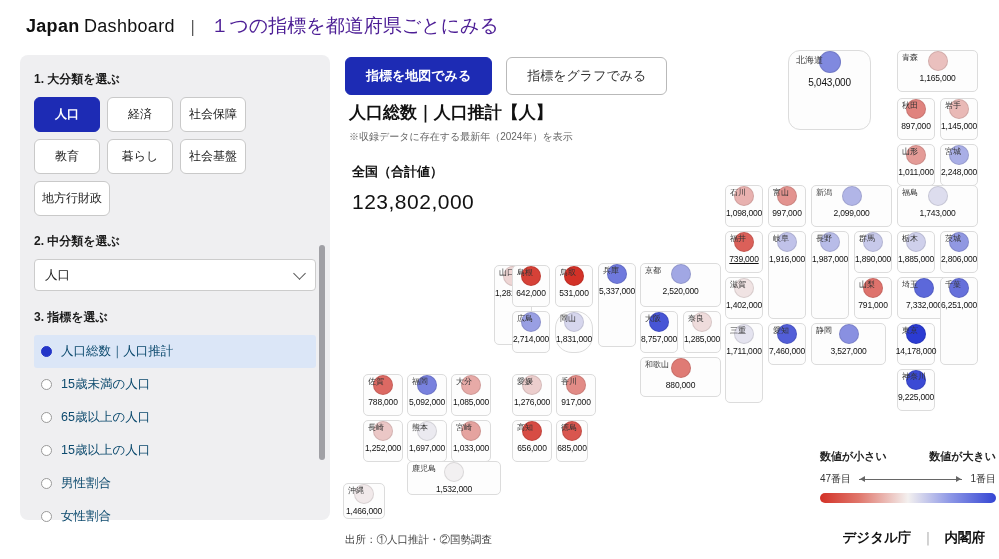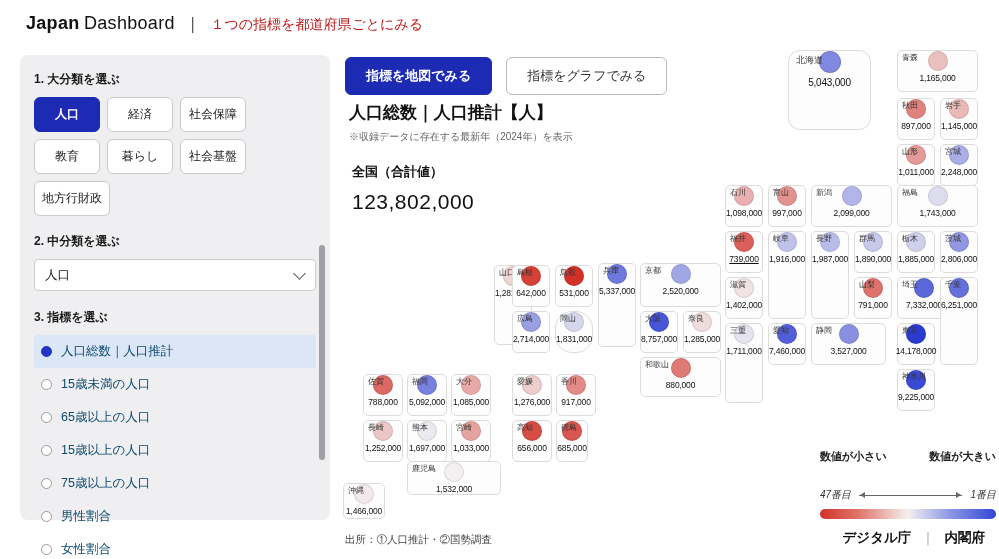--- a/index.html
+++ b/index.html
@@ -4,21 +4,21 @@
 <style>
   html,body{margin:0;padding:0;}
   body{width:999px;height:559px;position:relative;overflow:hidden;background:#fff;
        font-family:"Liberation Sans",sans-serif;color:#111;}
 
   
   .header{position:absolute;left:26px;top:13px;display:flex;align-items:baseline;gap:10px;}
   .brand-bold{font-size:18px;font-weight:700;letter-spacing:.3px;}
   .brand-rest{font-size:18px;font-weight:400;letter-spacing:.3px;}
   .hsep{font-size:16px;color:#222;}
-  .hsub{font-size:14px;color:#b91c1c;}
+  .hsub{font-size:19px;color:#4c1d95;}
 
   
   .sidebar{position:absolute;left:20px;top:55px;width:310px;height:465px;background:#efeff1;
            border-radius:8px;padding:14px;box-sizing:border-box;}
   .sec-label{font-size:12px;font-weight:700;color:#1a1a1a;margin:2px 0 9px;}
   .cats{display:flex;flex-wrap:wrap;gap:7px;}
   .cat-btn{min-width:66px;padding:8px 7px;background:#fff;border:1px solid #c9c9c9;border-radius:6px;
            font-size:12px;color:#222;text-align:center;font-family:inherit;cursor:pointer;}
   .cat-btn.sel{background:#1d2bb4;border-color:#1d2bb4;color:#fff;font-weight:700;}
   .step2{margin-top:17px;}
@@ -56,21 +56,21 @@
   .t-dot{width:20px;height:20px;border-radius:50%;border:1px solid rgba(0,0,0,.10);box-sizing:border-box;flex:none;}
   .t-value{font-size:8.5px;color:#111;margin-top:2px;white-space:nowrap;letter-spacing:-.2px;}
   .tile.big{border-radius:12px;}
   .tile.big .t-label{font-size:9px;top:5px;left:7px;}
   .tile.big .t-dot{width:22px;height:22px;}
   .tile.big .t-value{font-size:10px;margin-top:4px;}
 
   
   .legend{position:absolute;left:820px;top:449px;width:176px;}
   .lg-row1{display:flex;justify-content:space-between;font-size:11px;font-weight:700;color:#222;}
-  .lg-row2{display:flex;align-items:center;gap:5px;font-size:10px;color:#333;margin-top:24px;font-style:italic;}
+  .lg-row2{display:flex;align-items:center;gap:5px;font-size:10px;color:#333;margin-top:8px;}
   .lg-line{flex:1;border-top:1px solid #666;position:relative;margin:0 3px;height:0;}
   .lg-line::before{content:'';position:absolute;left:-2px;top:-3.5px;border:3px solid transparent;border-right:5px solid #666;}
   .lg-line::after{content:'';position:absolute;right:-2px;top:-3.5px;border:3px solid transparent;border-left:5px solid #666;}
   .lg-bar{height:10px;border-radius:5px;margin-top:7px;
           background:linear-gradient(90deg,#d33127 0%,#e0766b 22%,#f3f0ef 50%,#8d97e6 74%,#3445d3 100%);}
 
   
   .src{position:absolute;left:345px;top:533px;font-size:10.5px;color:#444;}
   .orgs{position:absolute;right:14px;top:529px;display:flex;align-items:center;gap:10px;
         font-size:13.5px;font-weight:700;color:#111;}
@@ -116,24 +116,20 @@
         <span class="radio"></span>
         <span>15歳未満の人口</span>
       </div>
       <div class="ind-row">
         <span class="radio"></span>
         <span>65歳以上の人口</span>
       </div>
       <div class="ind-row">
         <span class="radio"></span>
         <span>15歳以上の人口</span>
-      </div>
-      <div class="ind-row">
-        <span class="radio"></span>
-        <span>75歳以上の人口</span>
       </div>
       <div class="ind-row">
         <span class="radio"></span>
         <span>男性割合</span>
       </div>
       <div class="ind-row">
         <span class="radio"></span>
         <span>女性割合</span>
       </div>
     </div>

